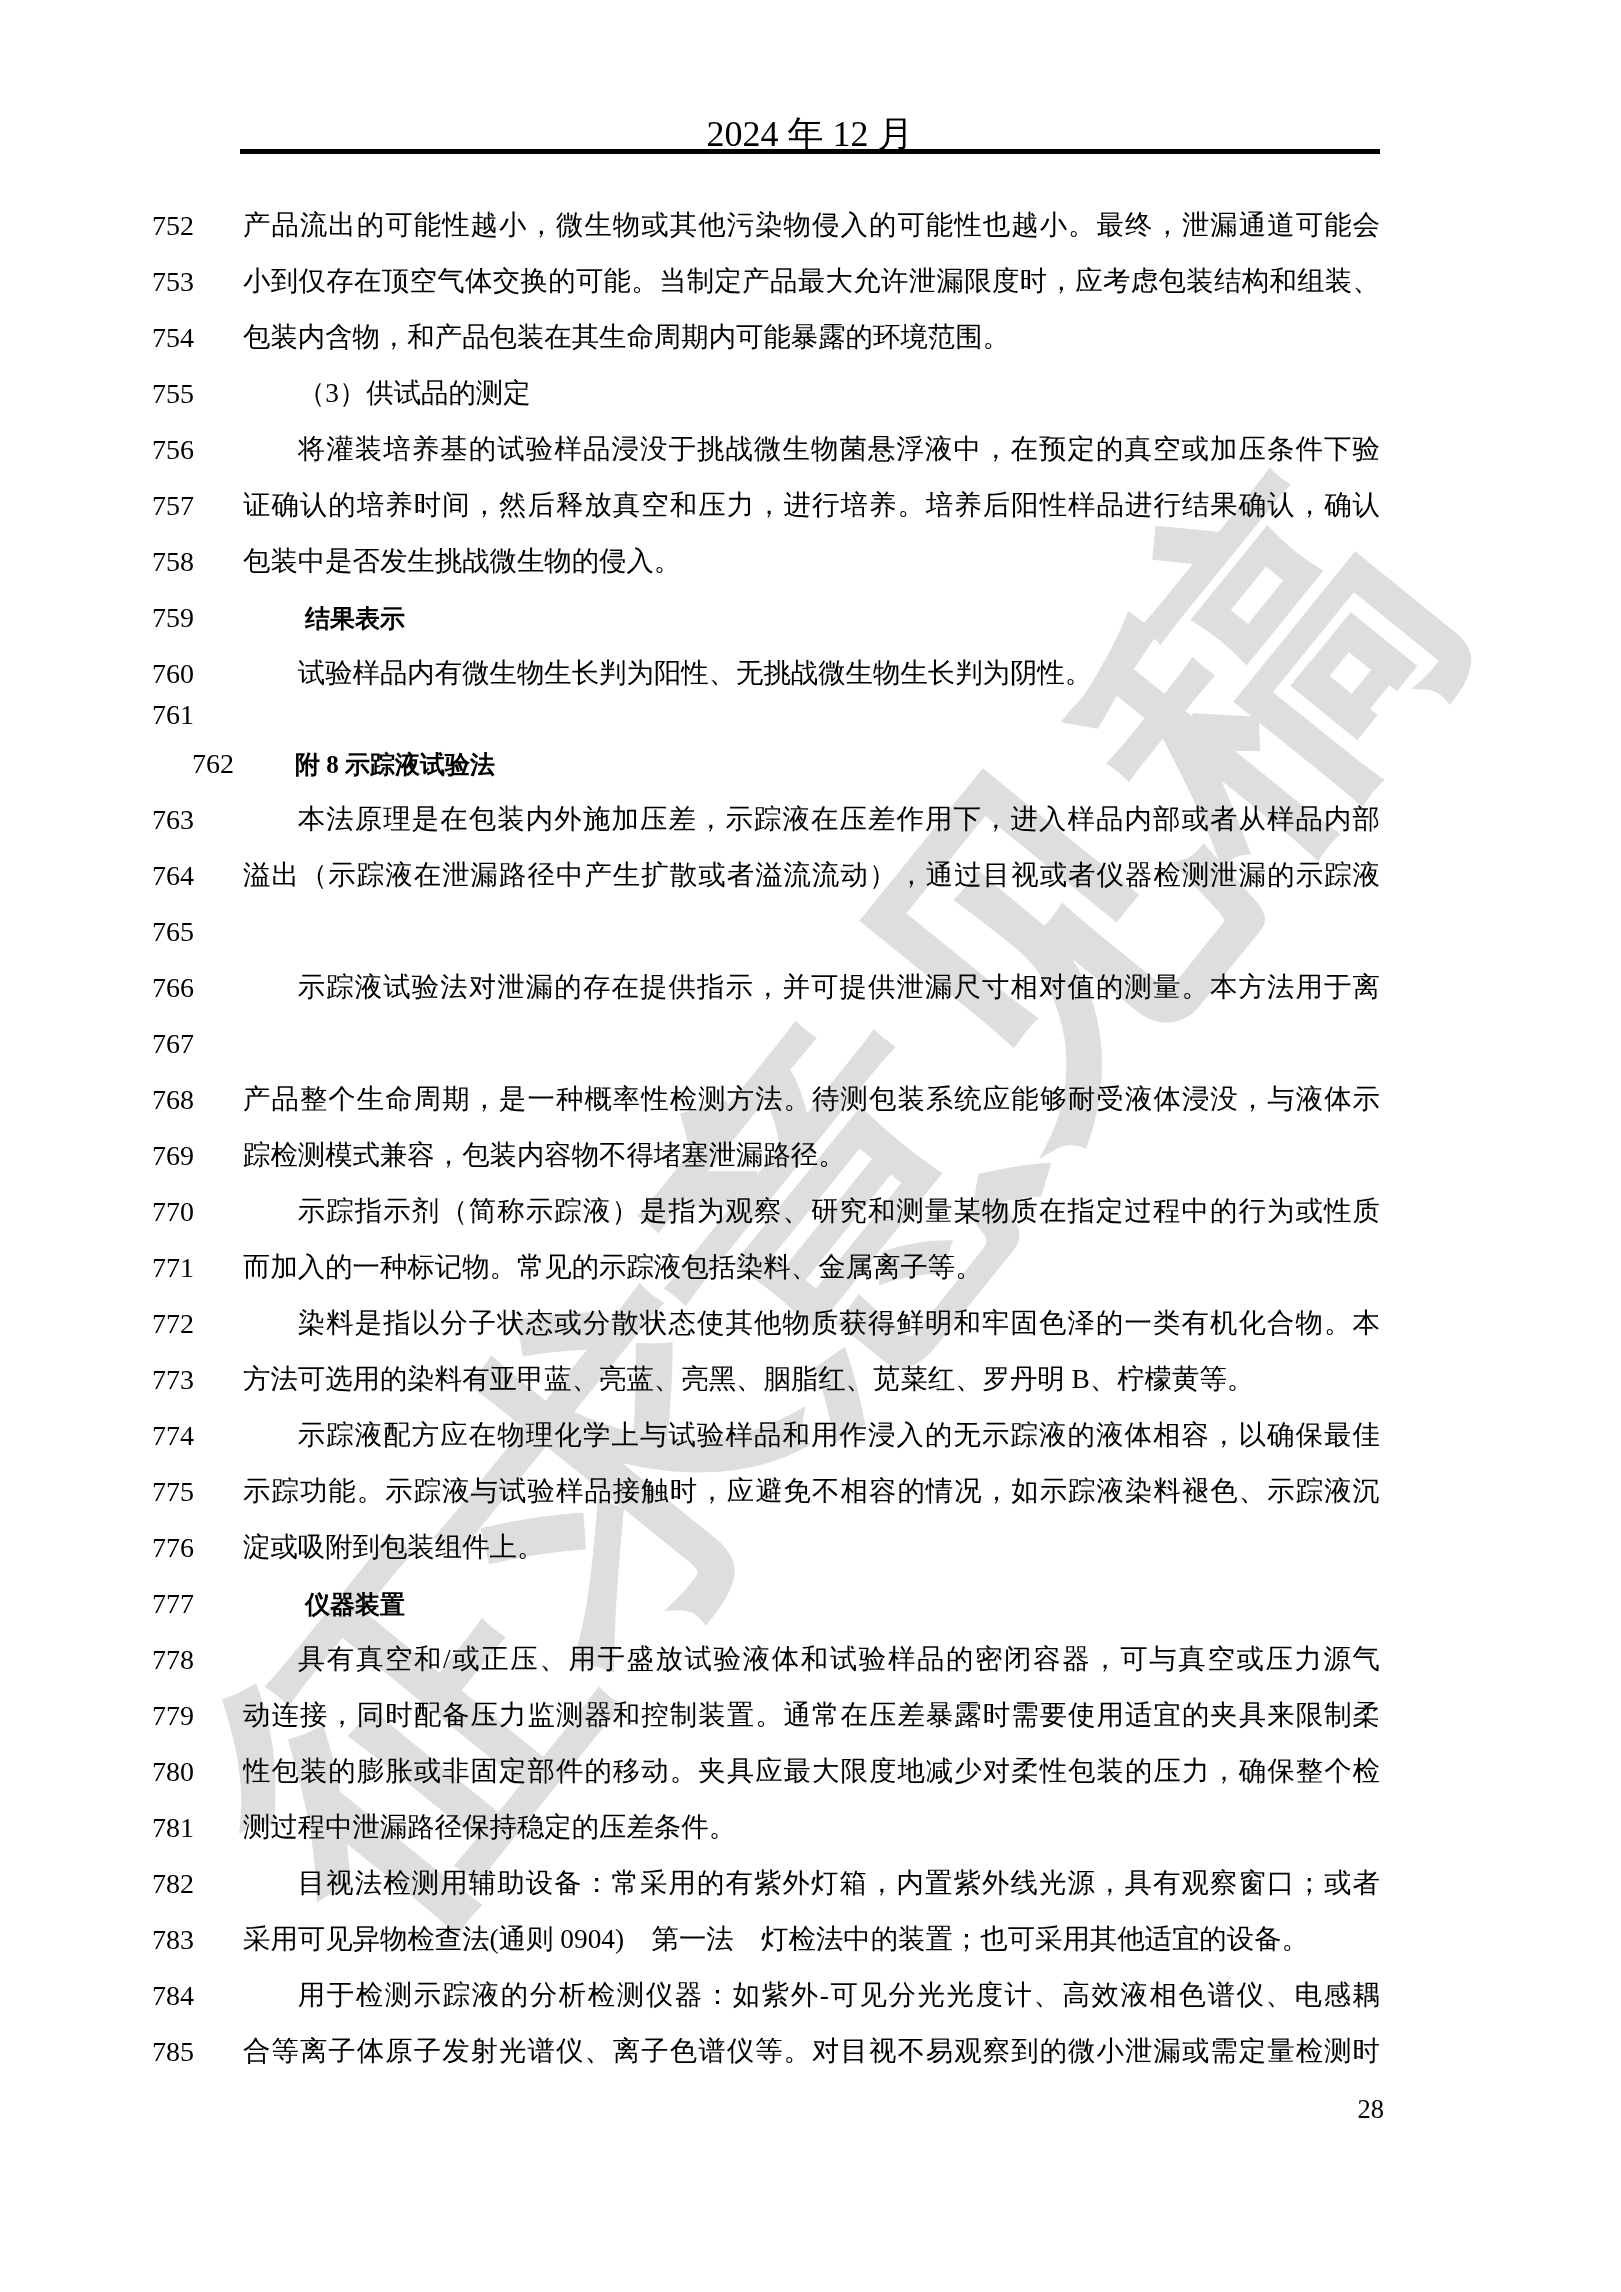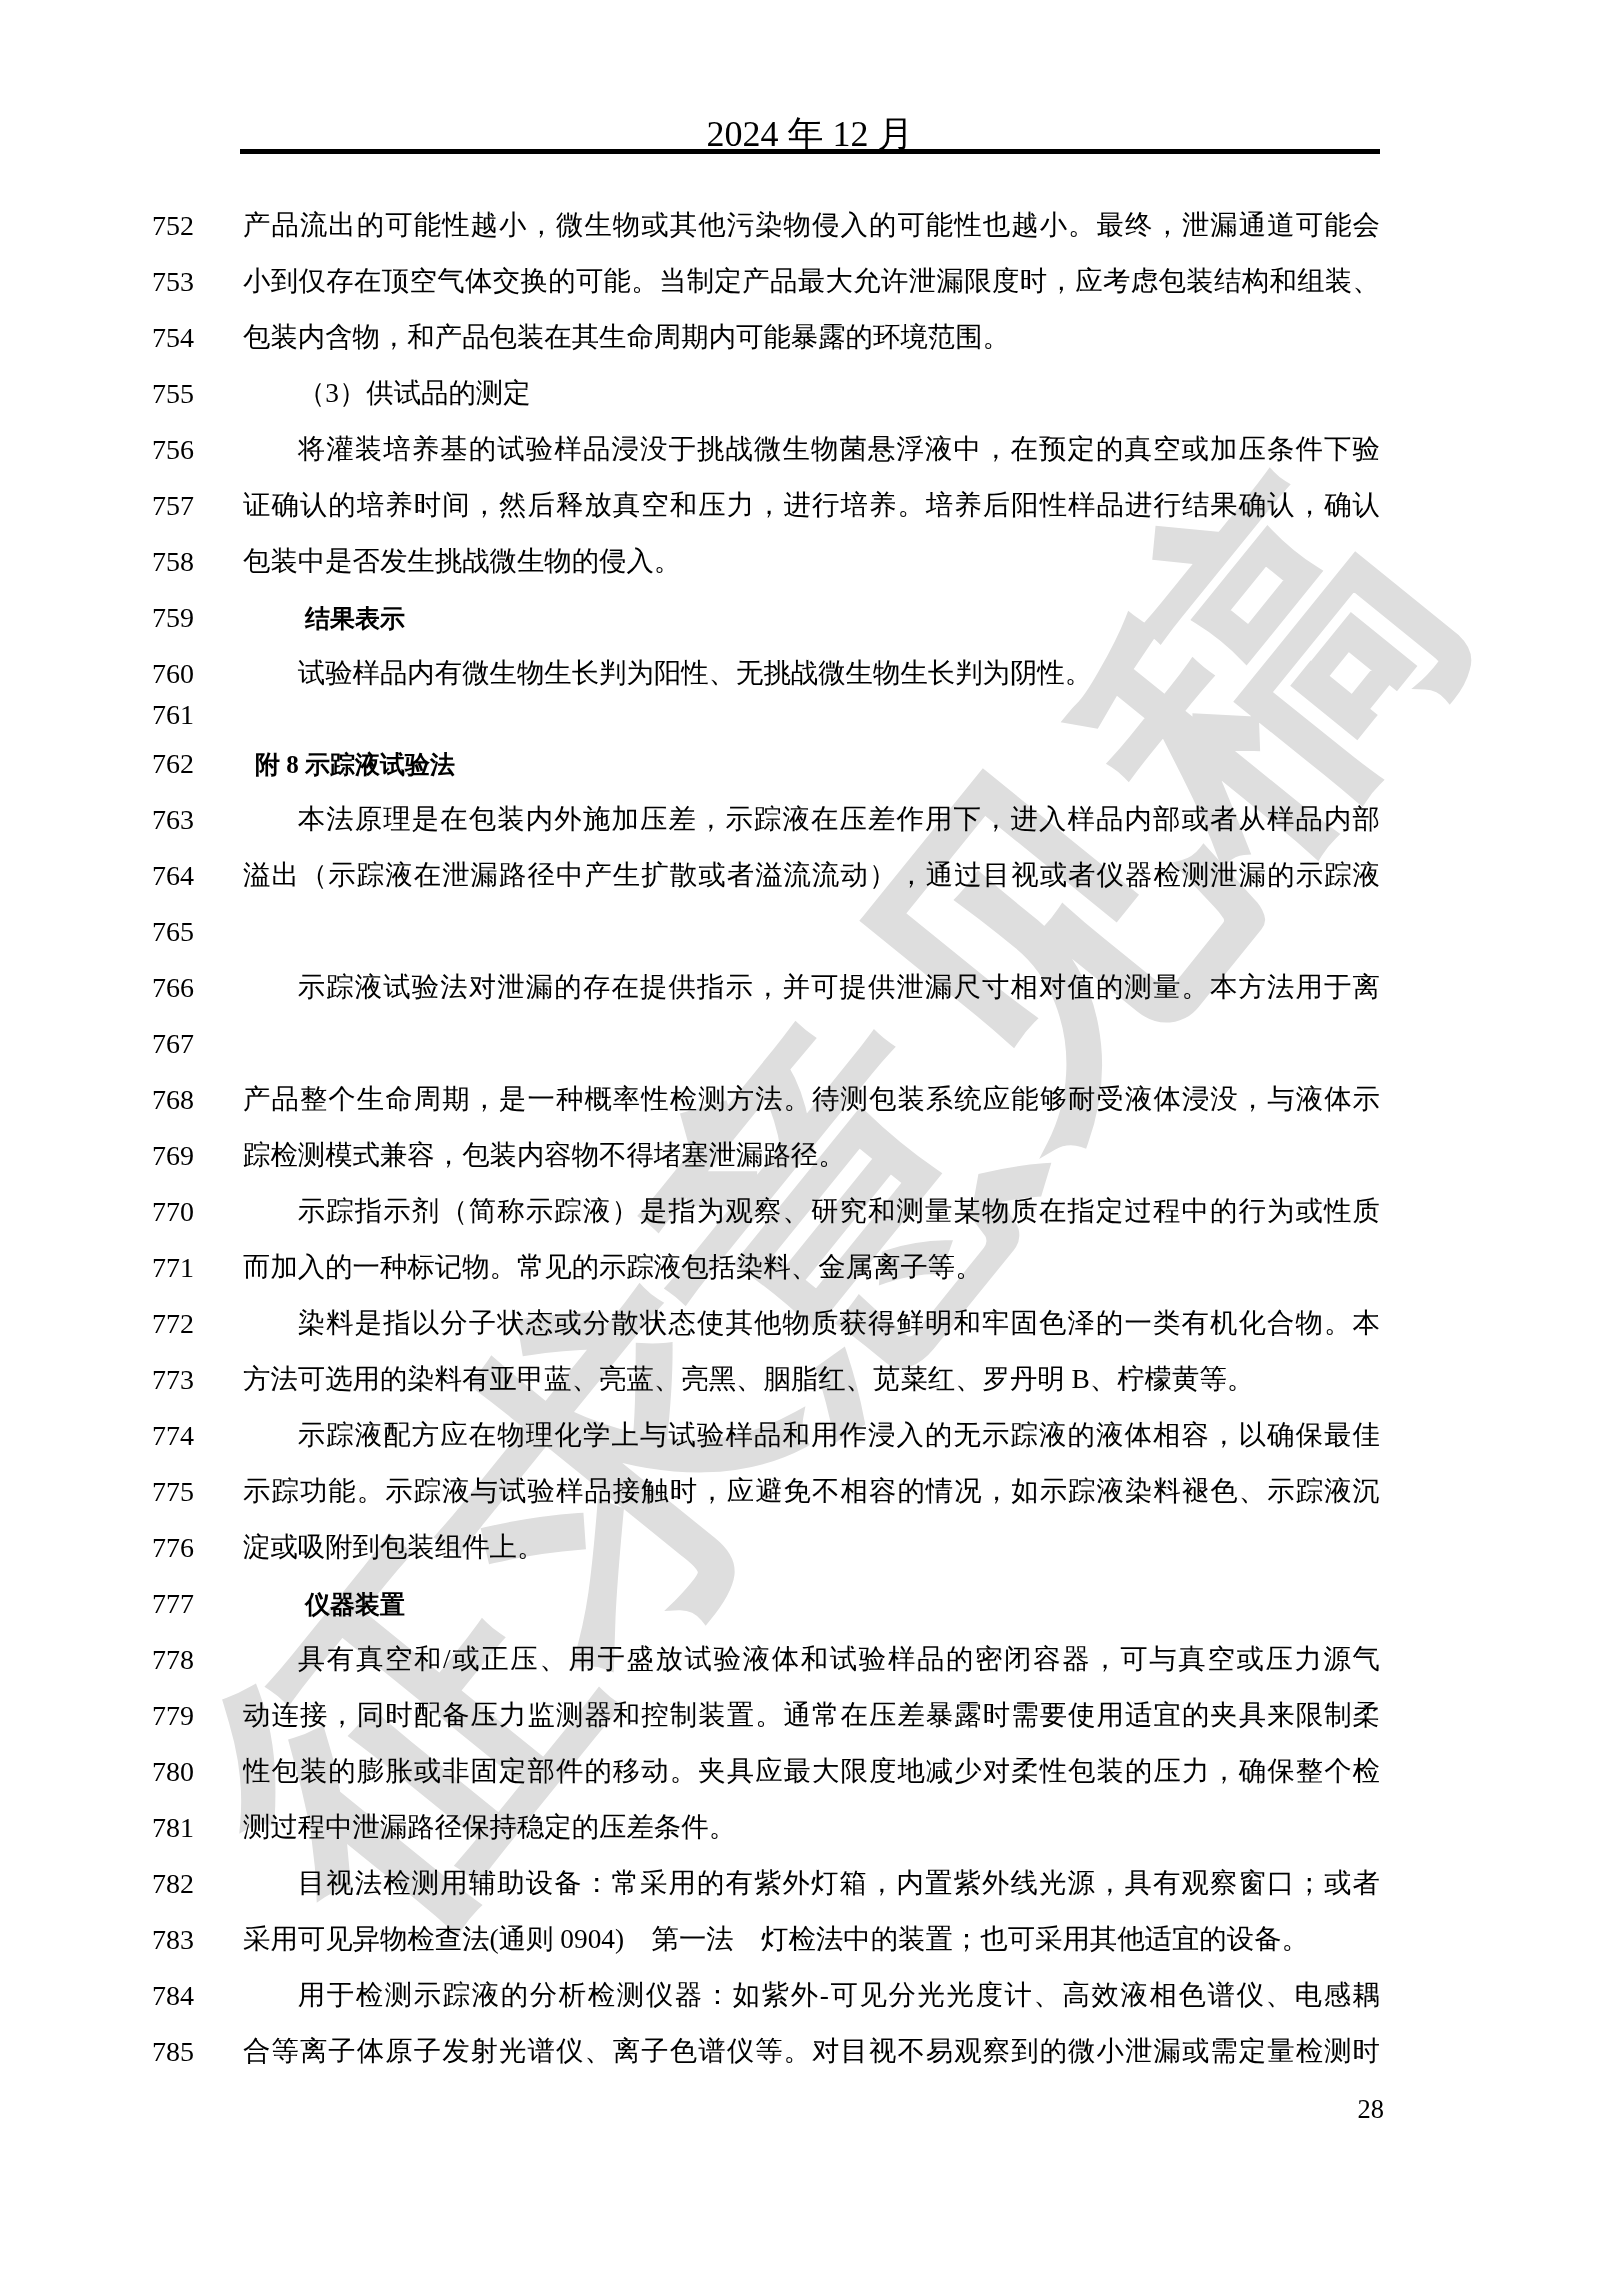--- a/index.html
+++ b/index.html
@@ -127,21 +127,21 @@
     <div class="txt i b">结果表示</div>
   </div>
       <div class="row">
     <div class="num">760</div>
     <div class="txt i">试验样品内有微生物生长判为阳性、无挑战微生物生长判为阴性。</div>
   </div>
       <div class="row" style="height: 41px;">
     <div class="num">761</div>
     <div class="txt"></div>
   </div>
-      <div class="row" style="height: 49px;">
+      <div class="row" style="height: 49px; padding-left: 40px;">
     <div class="num">762</div>
     <div class="txt b">附 8 示踪液试验法</div>
   </div>
       <div class="row">
     <div class="num">763</div>
     <div class="txt i j">本法原理是在包装内外施加压差，示踪液在压差作用下，进入样品内部或者从样品内部</div>
   </div>
       <div class="row">
     <div class="num">764</div>
     <div class="txt j">溢出（示踪液在泄漏路径中产生扩散或者溢流流动），通过目视或者仪器检测泄漏的示踪液</div>

